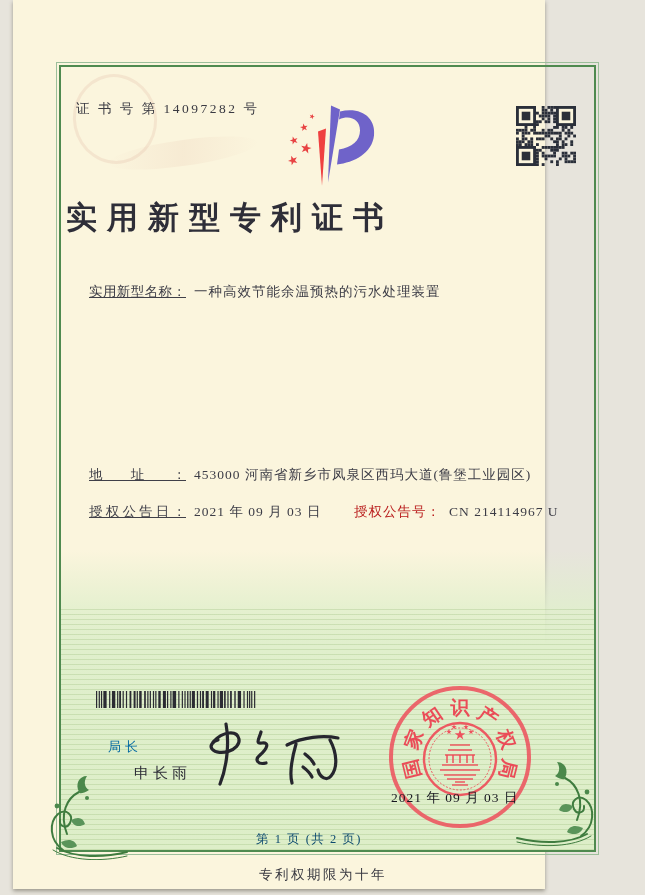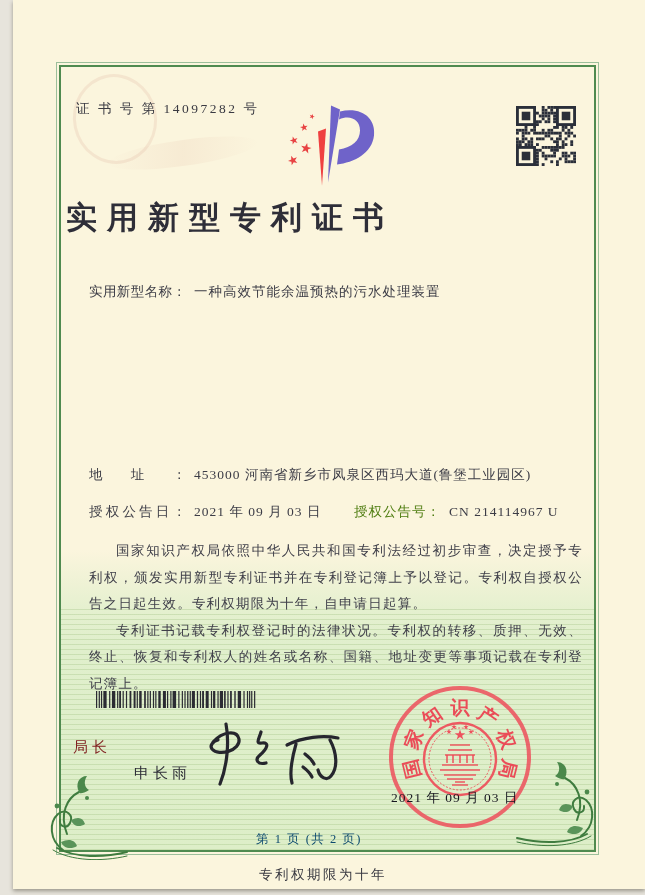--- a/index.html
+++ b/index.html
@@ -5,21 +5,21 @@
   * { margin:0; padding:0; box-sizing:border-box; }
   html,body { width:645px; height:895px; }
   body {
     position:relative;
     background:#e7e4dc;
     font-family:"Liberation Serif","DejaVu Serif",serif;
     overflow:hidden;
   }
   
   .paper {
-    position:absolute; left:13px; top:0; width:632px; height:889px;
+    position:absolute; left:13px; top:0; width:532px; height:889px;
     background:#fbf5dd;
     box-shadow:0 2px 4px rgba(60,55,40,.45);
   }
   
   .watermark {
     position:absolute; left:60px; top:74px; width:84px; height:90px;
     border:3px solid rgba(216,160,140,.18); border-radius:50%;
     transform:rotate(-12deg);
   }
   .watermark2 {
@@ -53,36 +53,36 @@
   }
   .logo { position:absolute; left:275px; top:103px; width:90px; height:86px; }
   .qr   { position:absolute; left:503px; top:106px; width:60px; height:60px; }
   .title {
     position:absolute; left:43px; top:197px; width:543px;
     font-size:31px; font-weight:600;
     letter-spacing:10px; text-indent:10px; color:#2e2e38;
   }
   
   .row { position:absolute; left:76px; font-size:13.5px; color:#45454d; white-space:nowrap; }
-  .row .lab { display:inline-block; width:97px; text-align-last:justify; text-align:justify; vertical-align:top; color:#3f3f48; }
+  .row .lab { display:inline-block; width:97px; text-align-last:justify; text-align:justify; vertical-align:top; color:#3f3f48;text-decoration:underline; }
   .row .val { letter-spacing:1px; padding-left:8px; color:#3c3c46; }
   .r0{top:283px}.r1{top:320px}.r2{top:356px}.r3{top:393px}.r4{top:429px}.r5{top:466px}
   .grant { top:503px; }
   .grant .second { position:absolute; left:265px; top:0; white-space:nowrap; }
-  .grant .lab2 { color:#4d7c0f; letter-spacing:1px; }
+  .grant .lab2 { color:#b91c1c; letter-spacing:1px; }
   
   .paras {
     position:absolute; left:76px; top:538px; width:494px;
     font-size:13.5px; line-height:26.5px; letter-spacing:1.2px;
     text-align:justify; color:#40404a;
   }
   .paras p { text-indent:2em; }
   
   .barcode { position:absolute; left:83px; top:691px; width:162px; height:17px; }
-  .signer-title { position:absolute; left:60px; top:738px; font-size:15px; letter-spacing:4px; color:#7f1d1d; }
+  .signer-title { position:absolute; left:95px; top:738px; font-size:13px; letter-spacing:4px; color:#0369a1; }
   .signer-name  { position:absolute; left:77px; top:764px; font-size:15px; letter-spacing:4px; color:#2e2e37;margin-left:44px; }
   .signature { position:absolute; left:186px; top:712px; width:162px; height:84px; }
   
   .seal {
     position:absolute; left:376px; top:686px; width:142px; height:142px;
     border:4px solid rgba(238,73,87,.82); border-radius:50%;
   }
   .seal-char {
     position:absolute; left:50%; top:50%; width:22px; height:22px;
     margin:-11px 0 0 -11px; text-align:center;
@@ -311,24 +311,20 @@
   <div class="row r5">
     <span class="lab">地址：</span><span class="val">453000 河南省新乡市凤泉区西玛大道(鲁堡工业园区)</span>
   </div>
   <div class="row grant">
     <span class="lab">授权公告日：</span><span class="val">2021 年 09 月 03 日</span>
     <span class="second">
       <span class="lab2">授权公告号：</span><span class="val">CN 214114967 U</span>
     </span>
   </div>
 
-  <div class="paras">
-    <p>国家知识产权局依照中华人民共和国专利法经过初步审查，决定授予专利权，颁发实用新型专利证书并在专利登记簿上予以登记。专利权自授权公告之日起生效。专利权期限为十年，自申请日起算。</p>
-    <p>专利证书记载专利权登记时的法律状况。专利权的转移、质押、无效、终止、恢复和专利权人的姓名或名称、国籍、地址变更等事项记载在专利登记簿上。</p>
-  </div>
 
   <svg class="barcode" id="barcode" viewBox="0 0 162 17" preserveAspectRatio="none">
       <rect x="0" y="0" width="1.2" height="17" fill="#2b2b33"></rect>
       <rect x="2.7038540932367807" y="0" width="1.2" height="17" fill="#2b2b33"></rect>
       <rect x="4.950582956872221" y="0" width="1.2" height="17" fill="#2b2b33"></rect>
       <rect x="7.34149086747388" y="0" width="3.285319084061924" height="17" fill="#2b2b33"></rect>
       <rect x="13.100868923077766" y="0" width="1.2" height="17" fill="#2b2b33"></rect>
       <rect x="15.927868320247098" y="0" width="3.374667854595309" height="17" fill="#2b2b33"></rect>
       <rect x="21.090309826140437" y="0" width="1.2" height="17" fill="#2b2b33"></rect>
       <rect x="23.19636005670594" y="0" width="1.8264346267219795" height="17" fill="#2b2b33"></rect>

